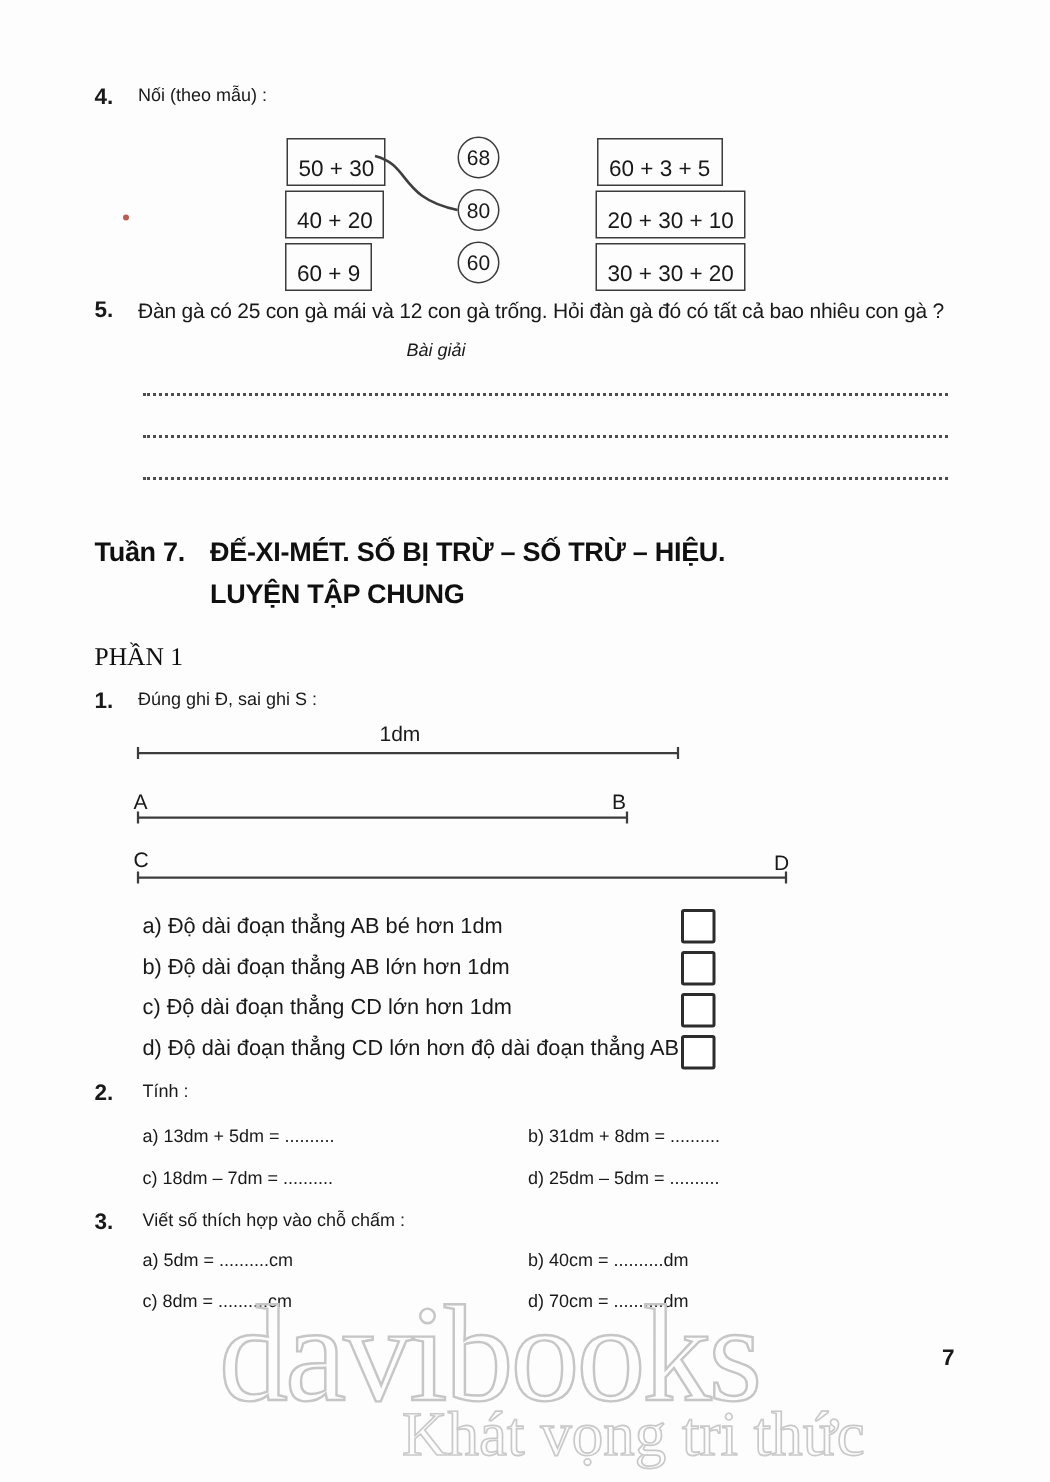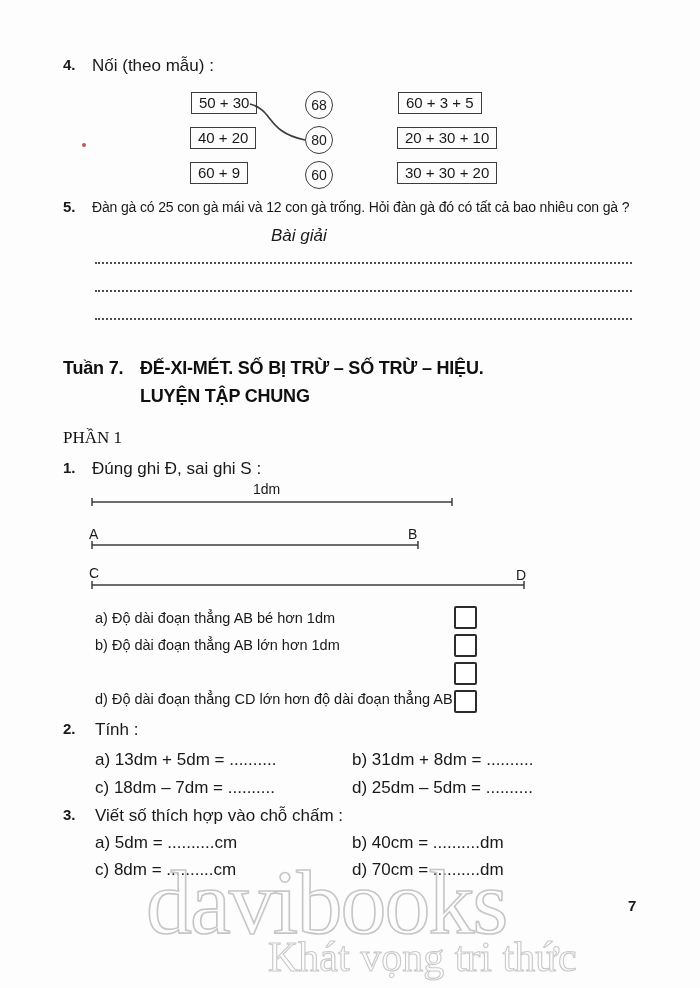--- a/index.html
+++ b/index.html
@@ -1,24 +1,24 @@
 <!DOCTYPE html>
 <html><head>
 <meta charset="utf-8">
 <style>
   html,body{margin:0;padding:0;background:#e9e9e9;}
   .page{position:relative;width:700px;height:988px;background:#fdfdfd;
         font-family:"Liberation Sans",sans-serif;color:#191919;overflow:hidden;}
   .abs{position:absolute;white-space:nowrap;}
   .num{font-weight:700;font-size:15px;}
-  .body-txt{font-size:17px;text-align:right;}
+  .body-txt{font-size:12px;text-align:right;}
   .small-txt{font-size:14.5px;}
   .q5{font-size:14px;letter-spacing:-0.15px;}
   .italic{font-style:italic;}
-  .mbox{position:absolute;border:1.6px solid #3c3c3c;padding:1px 7px 2px 7px;
+  .mbox{position:absolute;border:1.6px solid #3c3c3c;padding:11px 7px 2px 7px;
         font-size:15px;background:#fdfdfd;}
   .mcircle{position:absolute;width:26px;height:26px;border:1.7px solid #3c3c3c;
         border-radius:50%;display:flex;align-items:center;justify-content:center;
         font-size:14px;background:#fdfdfd;}
   .chk{position:absolute;width:19px;height:19px;border:2px solid #2c2c2c;
         border-radius:2px;background:#fff;}
   .dotline{position:absolute;height:12px;border-bottom:2px dotted #4c4c4c;}
   .week{font-weight:700;font-size:18px;letter-spacing:-0.2px;color:#101010;}
   .part{font-family:"Liberation Serif",serif;font-weight:400;font-size:17px;color:#101010;}
   .wm{font-family:"Liberation Serif",serif;color:transparent;
@@ -95,20 +95,21 @@
     <line x1="2" y1="2" x2="2" y2="10" stroke="#3c3c3c" stroke-width="1.5"></line>
     <line x1="434" y1="2" x2="434" y2="10" stroke="#3c3c3c" stroke-width="1.5"></line>
   </svg>
 
   <span class="abs small-txt" style="left:95px;top:610px">a) Độ dài đoạn thẳng AB bé hơn 1dm</span>
   <div class="chk" style="left:454px;top:606px"></div>
 
   <span class="abs small-txt" style="left:95px;top:637px">b) Độ dài đoạn thẳng AB lớn hơn 1dm</span>
   <div class="chk" style="left:454px;top:634px"></div>
 
+  <span class="abs small-txt" style="left:95px;top:664px">c) Độ dài đoạn thẳng CD lớn hơn 1dm</span>
   <div class="chk" style="left:454px;top:662px"></div>
 
   <span class="abs small-txt" style="left:95px;top:691px">d) Độ dài đoạn thẳng CD lớn hơn độ dài đoạn thẳng AB</span>
   <div class="chk" style="left:454px;top:690px"></div>
 
   <span class="abs num" style="left:63px;top:720px">2.</span>
   <span class="abs body-txt" style="left:95px;top:720px">Tính :</span>
 
   <span class="abs body-txt" style="left:95px;top:750px">a) 13dm + 5dm = ..........</span>
   <span class="abs body-txt" style="left:352px;top:750px">b) 31dm + 8dm = ..........</span>

